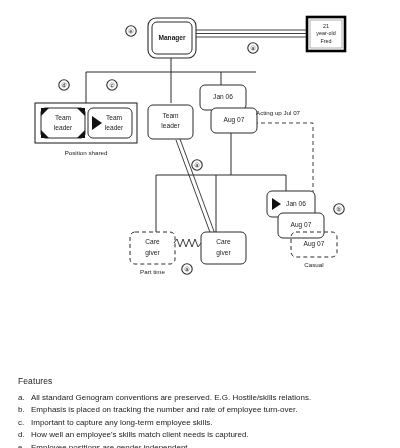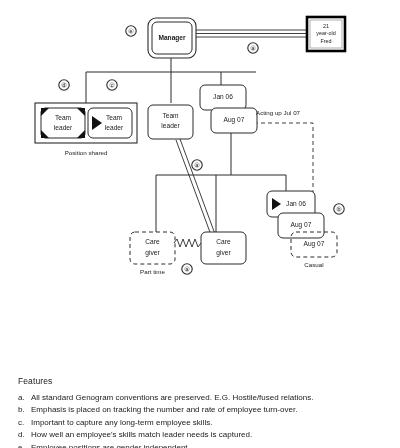--- a/index.html
+++ b/index.html
@@ -221,32 +221,32 @@
   </g>
 
 </svg>
 </div>
 
 <div class="features">
   <div class="features-title">Features</div>
   <ul class="feat-list">
     <li class="feat-item">
       <span class="feat-marker">a.</span>
-      <span class="feat-text">All standard Genogram conventions are preserved. E.G. Hostile/fused relations.</span>
+      <span class="feat-text">All standard Genogram conventions are preserved. E.G. Hostile/skills relations.</span>
     </li>
     <li class="feat-item">
       <span class="feat-marker">b.</span>
       <span class="feat-text">Emphasis is placed on tracking the number and rate of employee turn-over.</span>
     </li>
     <li class="feat-item">
       <span class="feat-marker">c.</span>
       <span class="feat-text">Important to capture any long-term employee skills.</span>
     </li>
     <li class="feat-item">
       <span class="feat-marker">d.</span>
-      <span class="feat-text">How well an employee's skills match leader needs is captured.</span>
+      <span class="feat-text">How well an employee's skills match client needs is captured.</span>
     </li>
     <li class="feat-item">
       <span class="feat-marker">e.</span>
       <span class="feat-text">Employee positions are gender independent.</span>
     </li>
   </ul>
 </div>
 
 </body></html>

